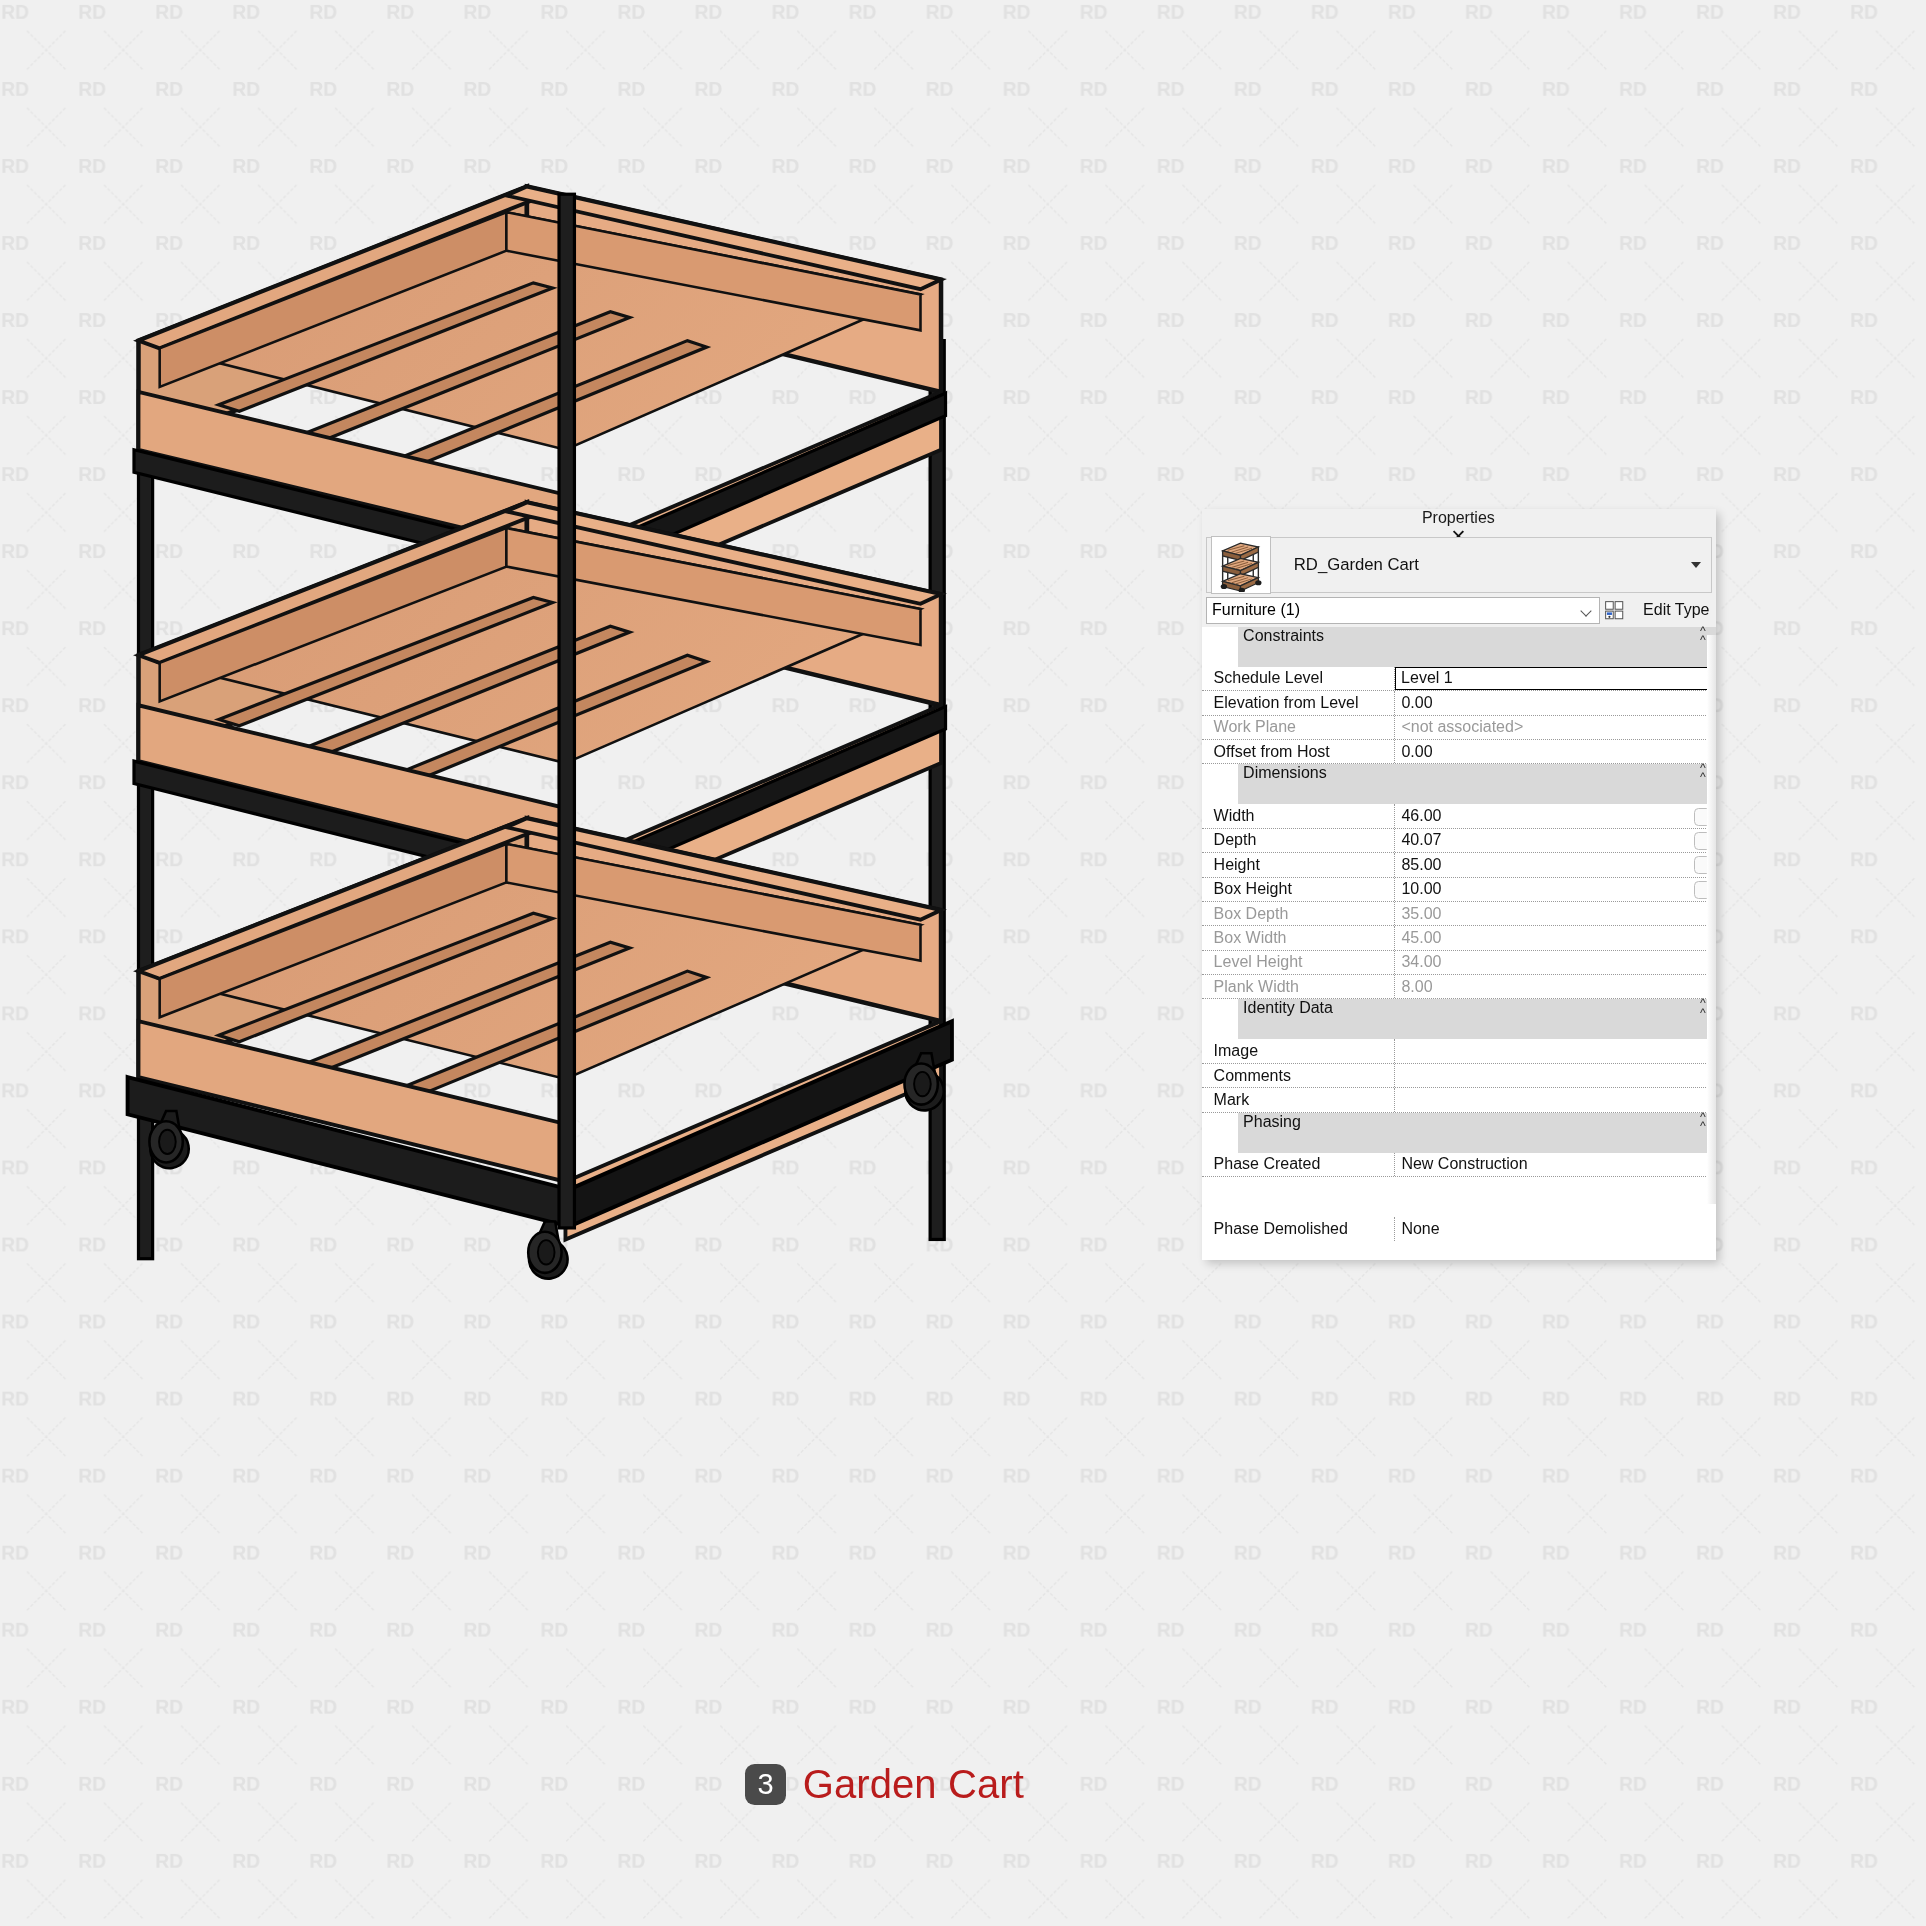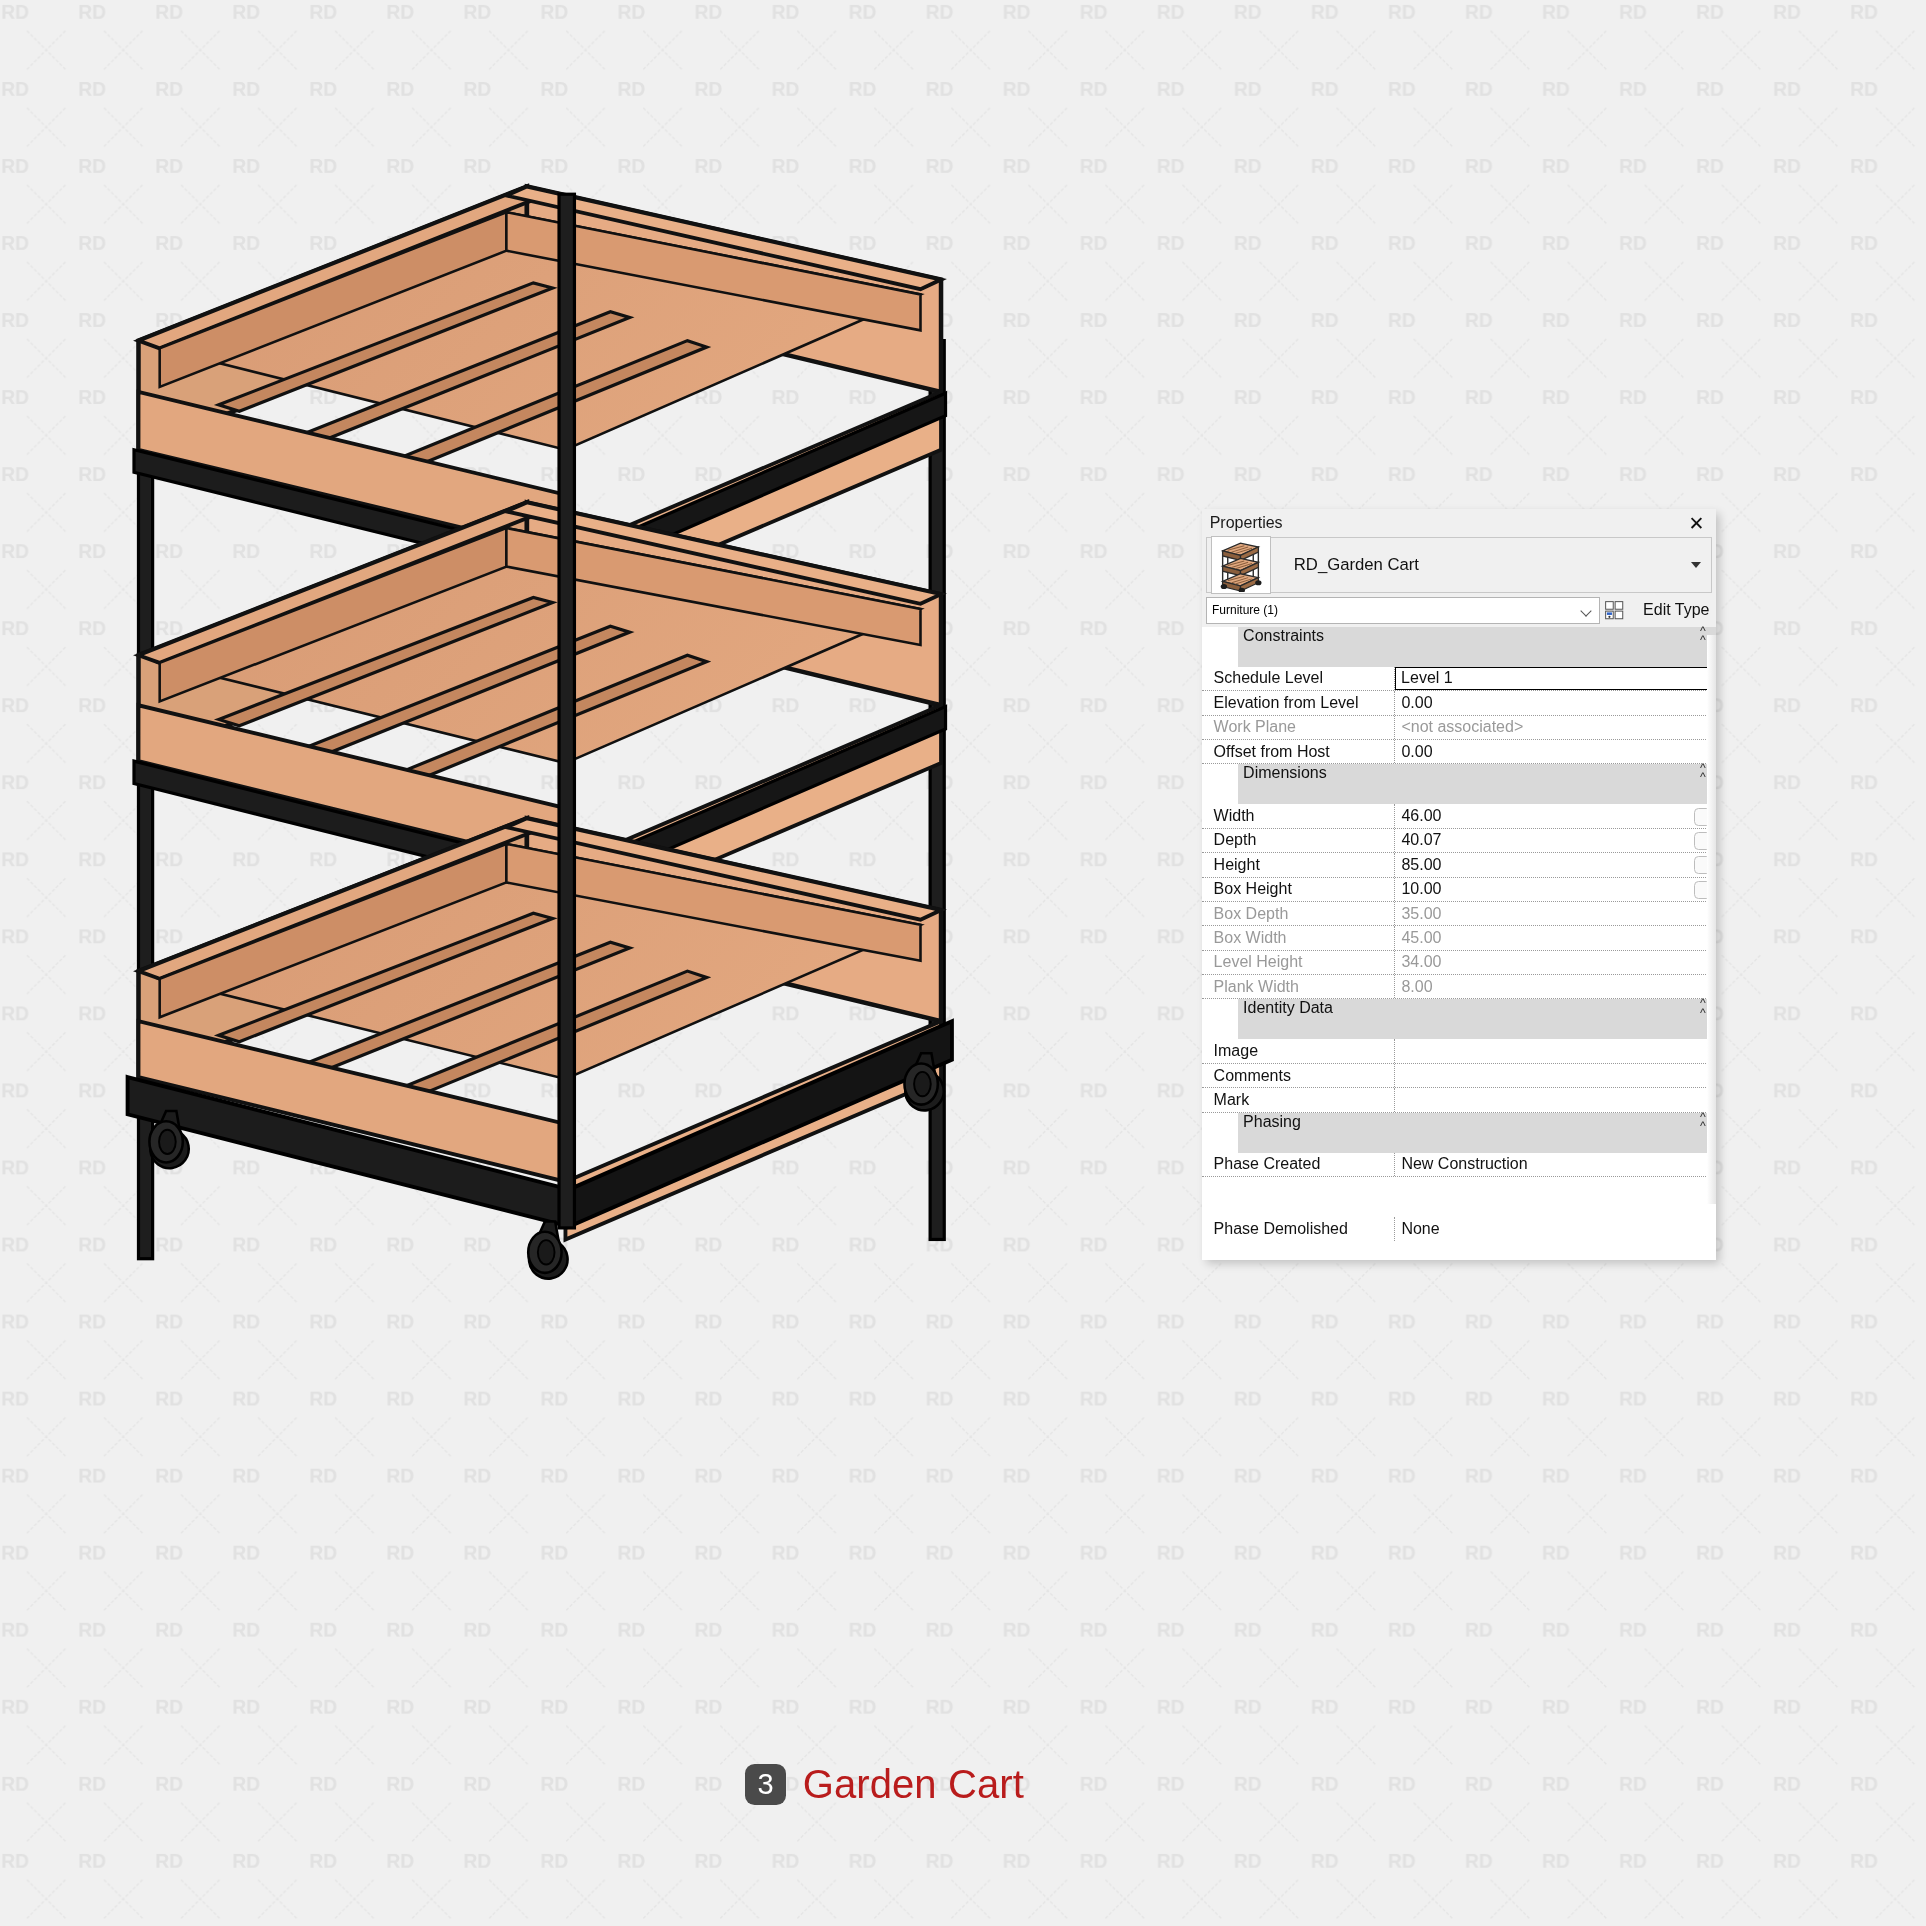--- a/index.html
+++ b/index.html
@@ -65,20 +65,21 @@
     font-size: 16px;
     color: #000;
   }
   .pp-titlebar {
     height: 28px;
     display: flex;
     align-items: center;
     justify-content: space-between;
     padding: 0 9px 0 7.7px;
     background: #f0f0f0;
+    flex-direction: column;
   }
   .pp-title { font-size: 16px; color: #1a1a1a; }
   .pp-close {
     font-size: 19px; line-height: 1;
     color: #111; cursor: pointer;
     padding: 0 2.6px;
   }
 
   .pp-typebar {
     margin: 0 3.9px;
@@ -122,21 +123,21 @@
   }
   .pp-combo {
     flex: 1 1 auto;
     height: 27px;
     background: #fff;
     border: 0.6px solid #b4b4b4;
     display: flex;
     align-items: center;
     justify-content: space-between;
     padding: 0 6.4px 0 5.1px;
-    font-size: 12px;
+    font-size: 16px;
   }
   .pp-combo .chev {
     width: 10.3px; height: 5.8px;
     position: relative;
   }
   .pp-combo .chev:before {
     content:"";
     position:absolute; left:0; top:0;
     width: 7px; height: 7px;
     border-right: 1.3px solid #555;

